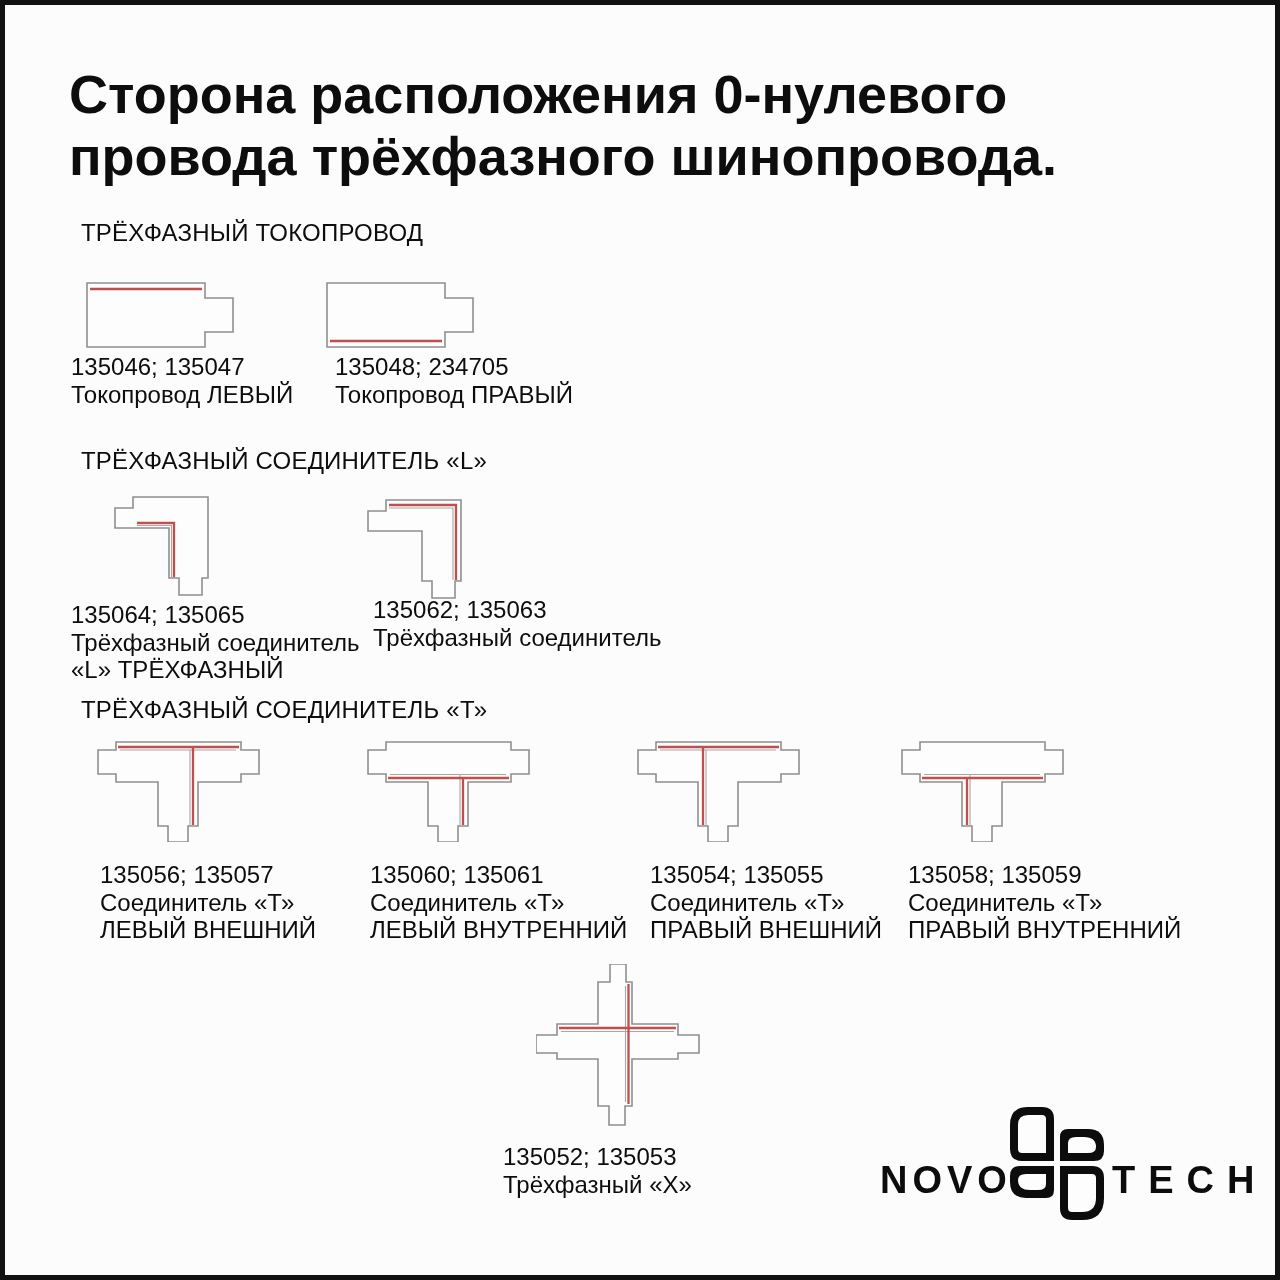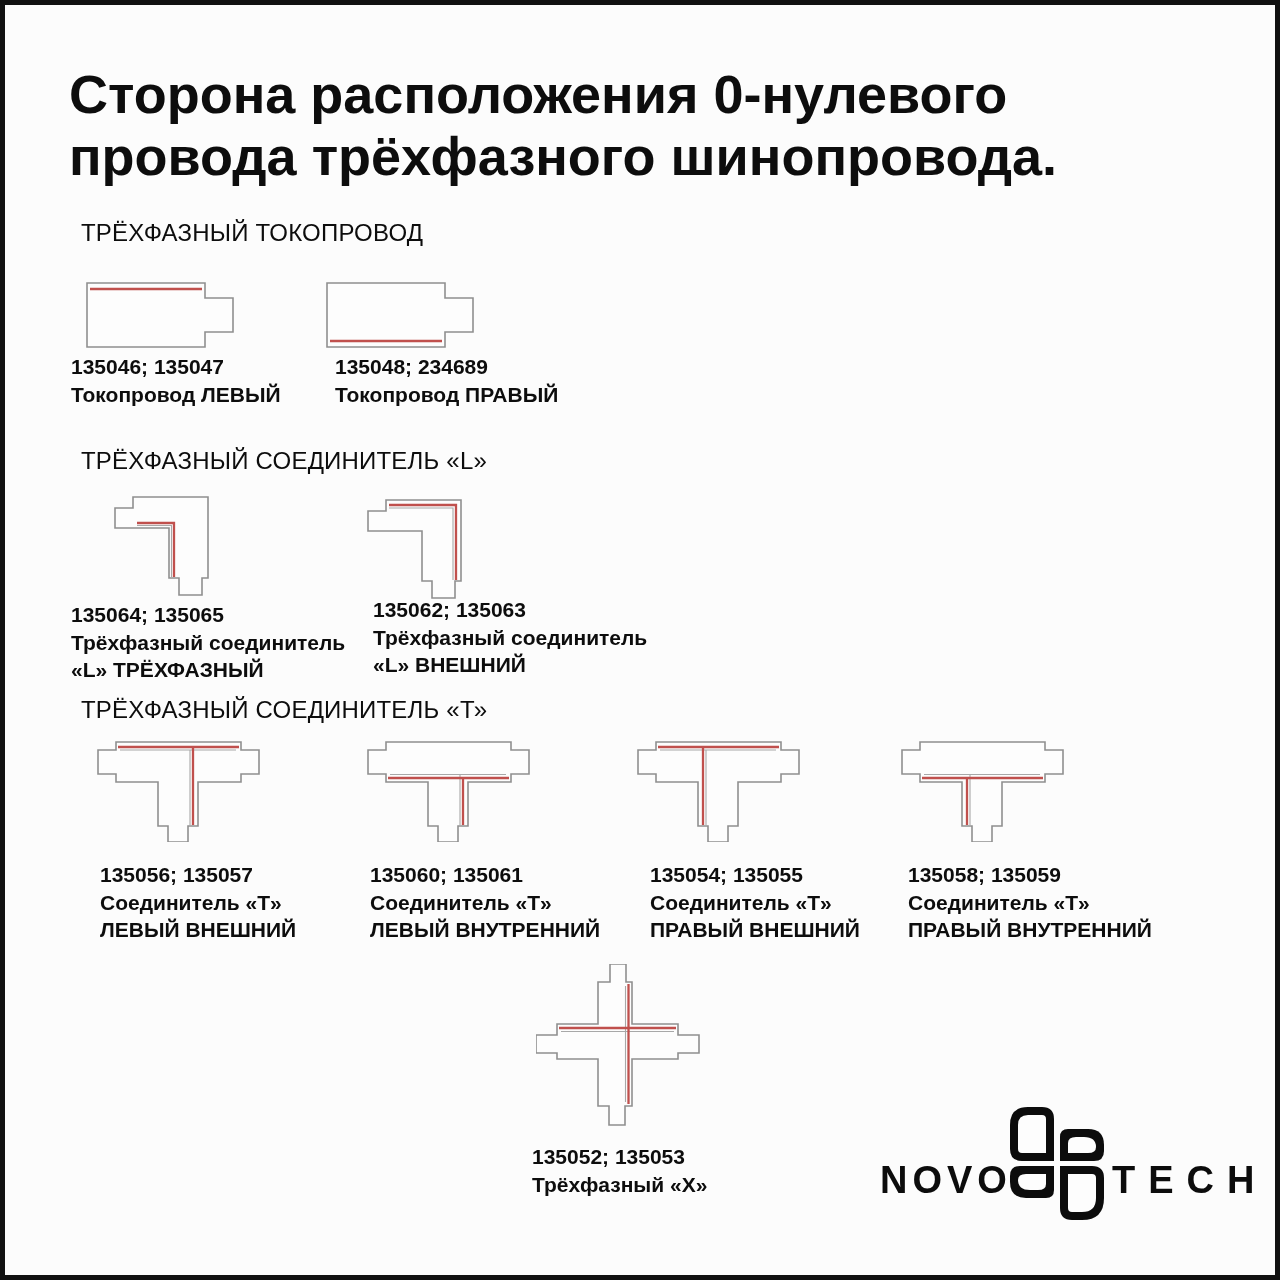--- a/index.html
+++ b/index.html
@@ -14,21 +14,21 @@
   }
   .sec-heading{
     position:absolute; left:60px;
     font-size:24px; font-weight:400; letter-spacing:0.2px;margin-left:16px;
   }
   .diag{ position:absolute; }
   .outl{ fill:#fdfdfd; stroke:#8f8f8f; stroke-width:1.6; stroke-linejoin:miter; }
   .red{ fill:none; stroke:#c0504d; stroke-width:2.3; }
   .thin{ fill:none; stroke:#a8a8a8; stroke-width:1.1; }
   .label{
-    position:absolute; font-size:21px; font-weight:700; line-height:27.5px;
+    position:absolute; font-size:24px; font-weight:400; line-height:27.5px;
     white-space:nowrap;
   }
   .logo{ position:absolute; left:832px; top:1100px; width:420px; height:140px;margin-left:43px; }
   .logo-text{
     position:absolute; font-size:38px; font-weight:700; line-height:38px;
     color:#0c0c0c; white-space:nowrap;
   }
   .logo-novo{ left:0; top:56px; letter-spacing:5px; }
   .logo-tech{ left:232px; top:56px; letter-spacing:13px; }
   .flower{ position:absolute; left:130px; top:2px; }
@@ -53,21 +53,21 @@
   <svg class="diag" style="left:320px;top:276px" width="150" height="70" viewBox="0 0 150 70">
     <polygon class="outl" points="2,2 120,2 120,17 148,17 148,51 120,51 120,66 2,66"></polygon>
     <line class="red" x1="5" y1="60" x2="117" y2="60"></line>
   </svg>
 
   <div class="label" style="left:66px;top:348px">
     <div>135046; 135047</div>
     <div>Токопровод ЛЕВЫЙ</div>
   </div>
   <div class="label" style="left:330px;top:348px">
-    <div>135048; 234689</div>
+    <div>135048; 234705</div>
     <div>Токопровод ПРАВЫЙ</div>
   </div>
 
   <div class="sec-heading" style="top:442px">ТРЁХФАЗНЫЙ СОЕДИНИТЕЛЬ «L»</div>
 
   <svg class="diag" style="left:98px;top:489px" width="115" height="112" viewBox="0 0 115 112">
     <polygon class="outl" points="30,3 105,3 105,84 99,84 99,101 76,101 76,84 66,84 66,34 12,34 12,14 30,14"></polygon>
     <polyline class="thin" points="34,31.5 68.5,31.5 68.5,83"></polyline>
     <polyline class="red" points="34,29 71,29 71,83"></polyline>
   </svg>
@@ -79,21 +79,20 @@
   </svg>
 
   <div class="label" style="left:66px;top:596px">
     <div>135064; 135065</div>
     <div>Трёхфазный соединитель</div>
     <div>«L» ТРЁХФАЗНЫЙ</div>
   </div>
   <div class="label" style="left:368px;top:591px">
     <div>135062; 135063</div>
     <div>Трёхфазный соединитель</div>
-    <div>«L» ВНЕШНИЙ</div>
   </div>
 
   <div class="sec-heading" style="top:691px">ТРЁХФАЗНЫЙ СОЕДИНИТЕЛЬ «Т»</div>
 
   <svg class="diag" style="left:91px;top:733px" width="165" height="104" viewBox="0 0 165 104">
     <polygon class="outl" points="20,4 145,4 145,12 163,12 163,36 145,36 145,44 102,44 102,88 92,88 92,104 72,104 72,88 62,88 62,44 20,44 20,36 2,36 2,12 20,12"></polygon>
     <line class="thin" x1="24" y1="12" x2="140" y2="12"></line>
     <line class="thin" x1="94" y1="12" x2="94" y2="87"></line>
     <line class="red" x1="22" y1="9" x2="143" y2="9"></line>
     <line class="red" x1="97" y1="9" x2="97" y2="87"></line>
@@ -146,21 +145,21 @@
 
 
   <svg class="diag" style="left:531px;top:959px" width="164" height="162" viewBox="0 0 164 162">
     <polygon class="outl" points="74,0 90,0 90,18 96,18 96,60 142,60 142,71 163,71 163,89 142,89 142,95 96,95 96,142 89,142 89,161 73,161 73,142 62,142 62,95 21,95 21,89 0,89 0,71 21,71 21,60 62,60 62,18 74,18"></polygon>
     <line class="thin" x1="25" y1="67.5" x2="138" y2="67.5"></line>
     <line class="thin" x1="89.5" y1="22" x2="89.5" y2="138"></line>
     <line class="red" x1="23" y1="64" x2="140" y2="64"></line>
     <line class="red" x1="92.5" y1="20" x2="92.5" y2="140"></line>
   </svg>
 
-  <div class="label" style="left:527px;top:1138px">
+  <div class="label" style="left:498px;top:1138px">
     <div>135052; 135053</div>
     <div>Трёхфазный «Х»</div>
   </div>
 
   <div class="logo">
     <span class="logo-text logo-novo">NOVO</span>
     <svg class="flower" width="94" height="113" viewBox="0 0 94 113">
       <path class="petal-big" d="M32 4 L18 4 Q4 4 4 18 L4 42 Q4 50 12 50 L40 50 L40 12 Q40 4 32 4 Z"></path>
       <path class="petal-small" d="M50 54 L50 30 Q50 22 58 22 L78 22 Q94 22 94 38 L94 44 Q94 54 84 54 Z"></path>
       <path class="hole" d="M58 46 L58 36 Q58 30 66 30 L74 30 Q86 30 86 40 Q86 46 78 46 Z"></path>

